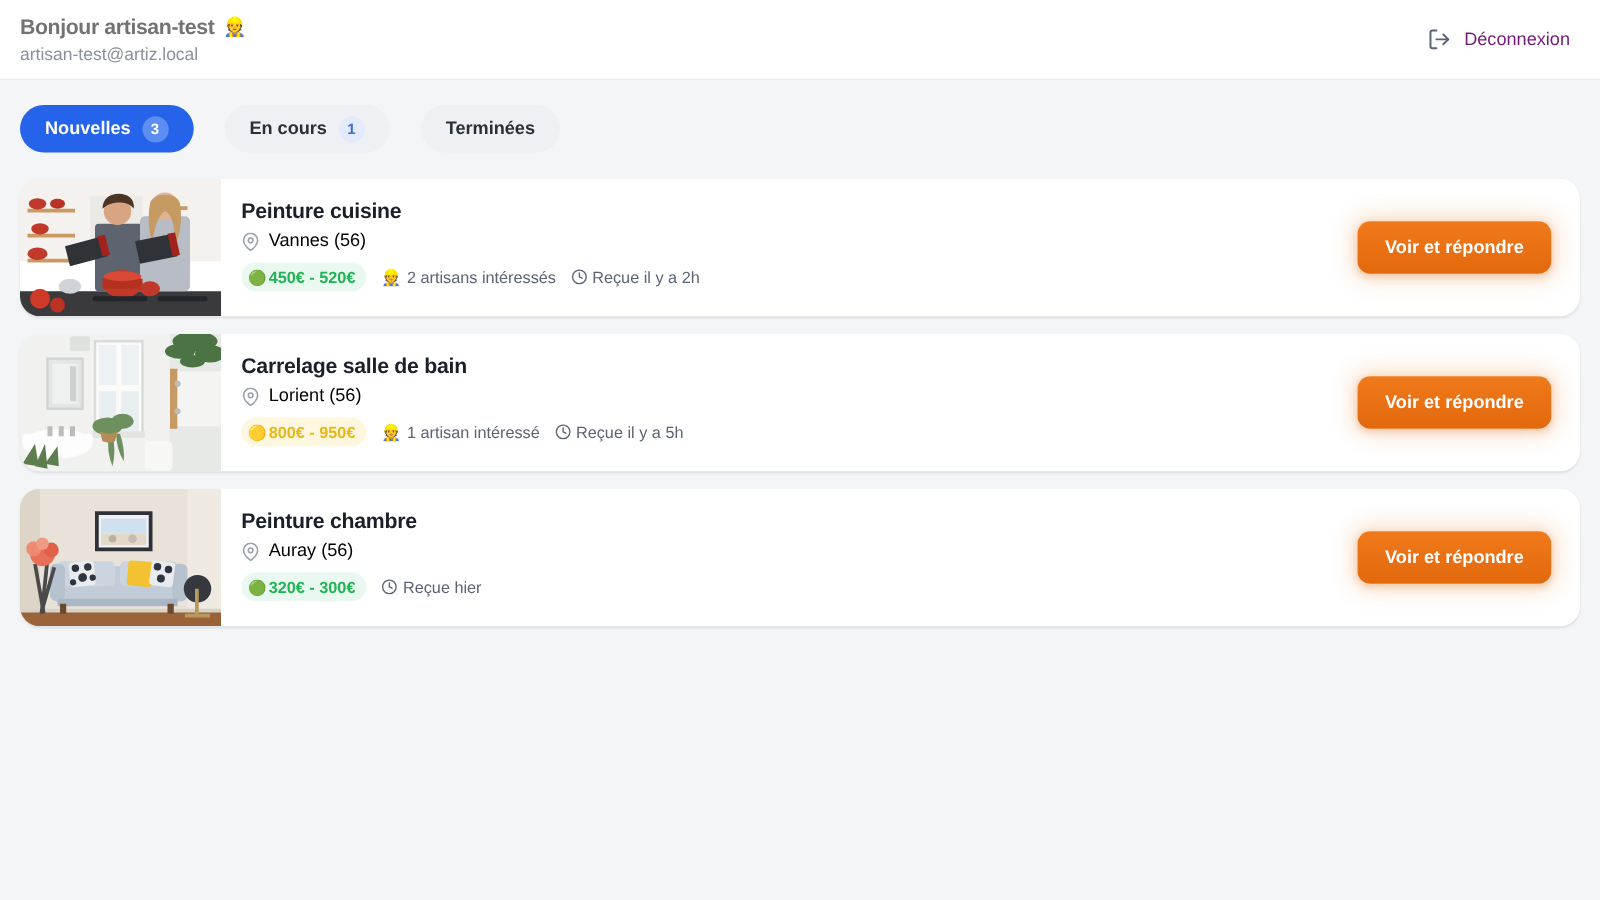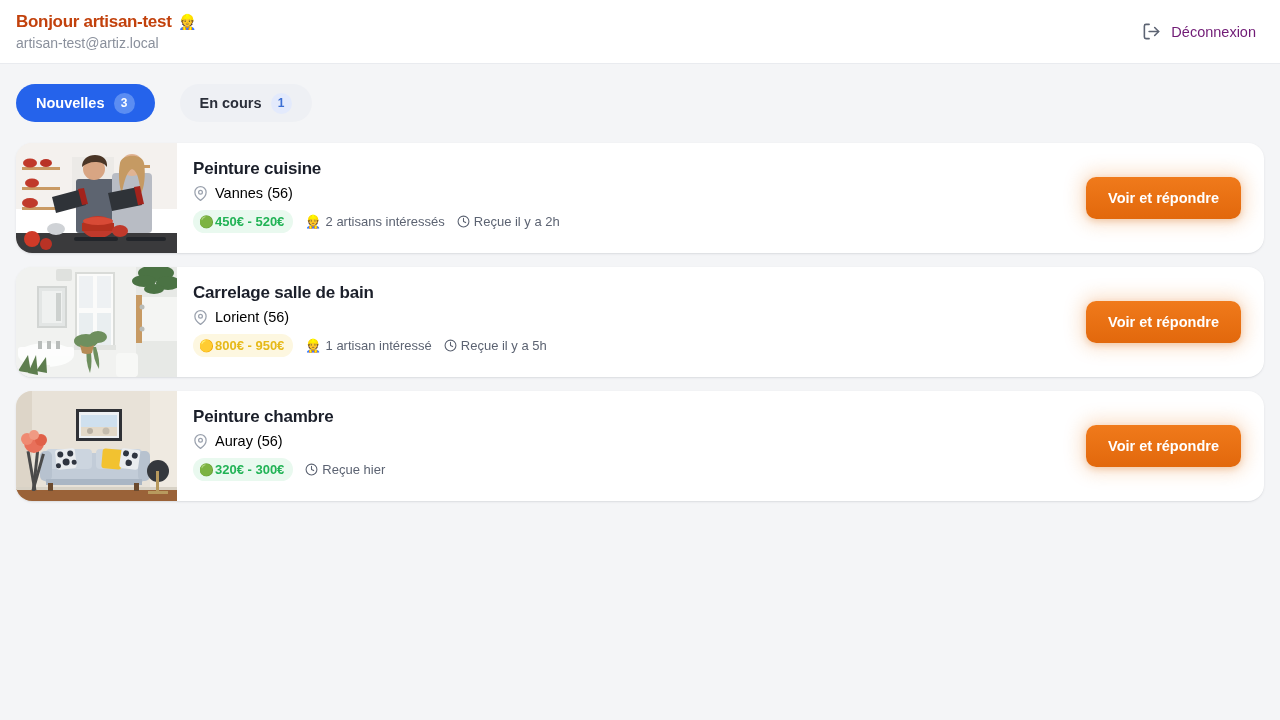--- a/index.html
+++ b/index.html
@@ -13,21 +13,21 @@
   
   .header {
     height: 64px; width: 1280px;
     background: #ffffff;
     border-bottom: 1px solid #e9ebef;
     display: flex; align-items: center; justify-content: space-between;
     padding: 0 16px 0 16px;
   }
   .greet-block { display: flex; flex-direction: column; justify-content: center; gap: 3px; }
   .greet-title {
-    font-size: 17px; font-weight: bold; color: #c2410c;
+    font-size: 17px; font-weight: bold; color: #737373;
     letter-spacing: -0.3px; display: flex; align-items: center; gap: 7px;
     line-height: 20px;
   }
   .greet-emoji { font-size: 15px; }
   .greet-mail { font-size: 14px; color: #8a909c; line-height: 16px; }
 
   .logout {
     display: flex; align-items: center; gap: 10px;
     font-size: 14.5px; color: #701a75; padding: 6px 8px;
     cursor: pointer; background: transparent; border: none;
@@ -133,20 +133,23 @@
 </div>
 
 <div class="tabs">
   <button class="tab active">
     <span>Nouvelles</span>
     <span class="tab-count">3</span>
   </button>
   <button class="tab">
     <span>En cours</span>
     <span class="tab-count">1</span>
+  </button>
+  <button class="tab">
+    <span>Terminées</span>
   </button>
 </div>
 
 <div class="list">
 
   <div class="card">
     <div class="thumb">
       <svg viewBox="0 0 161 110" preserveAspectRatio="xMidYMid slice">
         <rect width="161" height="110" fill="#f0ece8"></rect>
         <rect x="0" y="0" width="161" height="66" fill="#f4f1ee"></rect>

